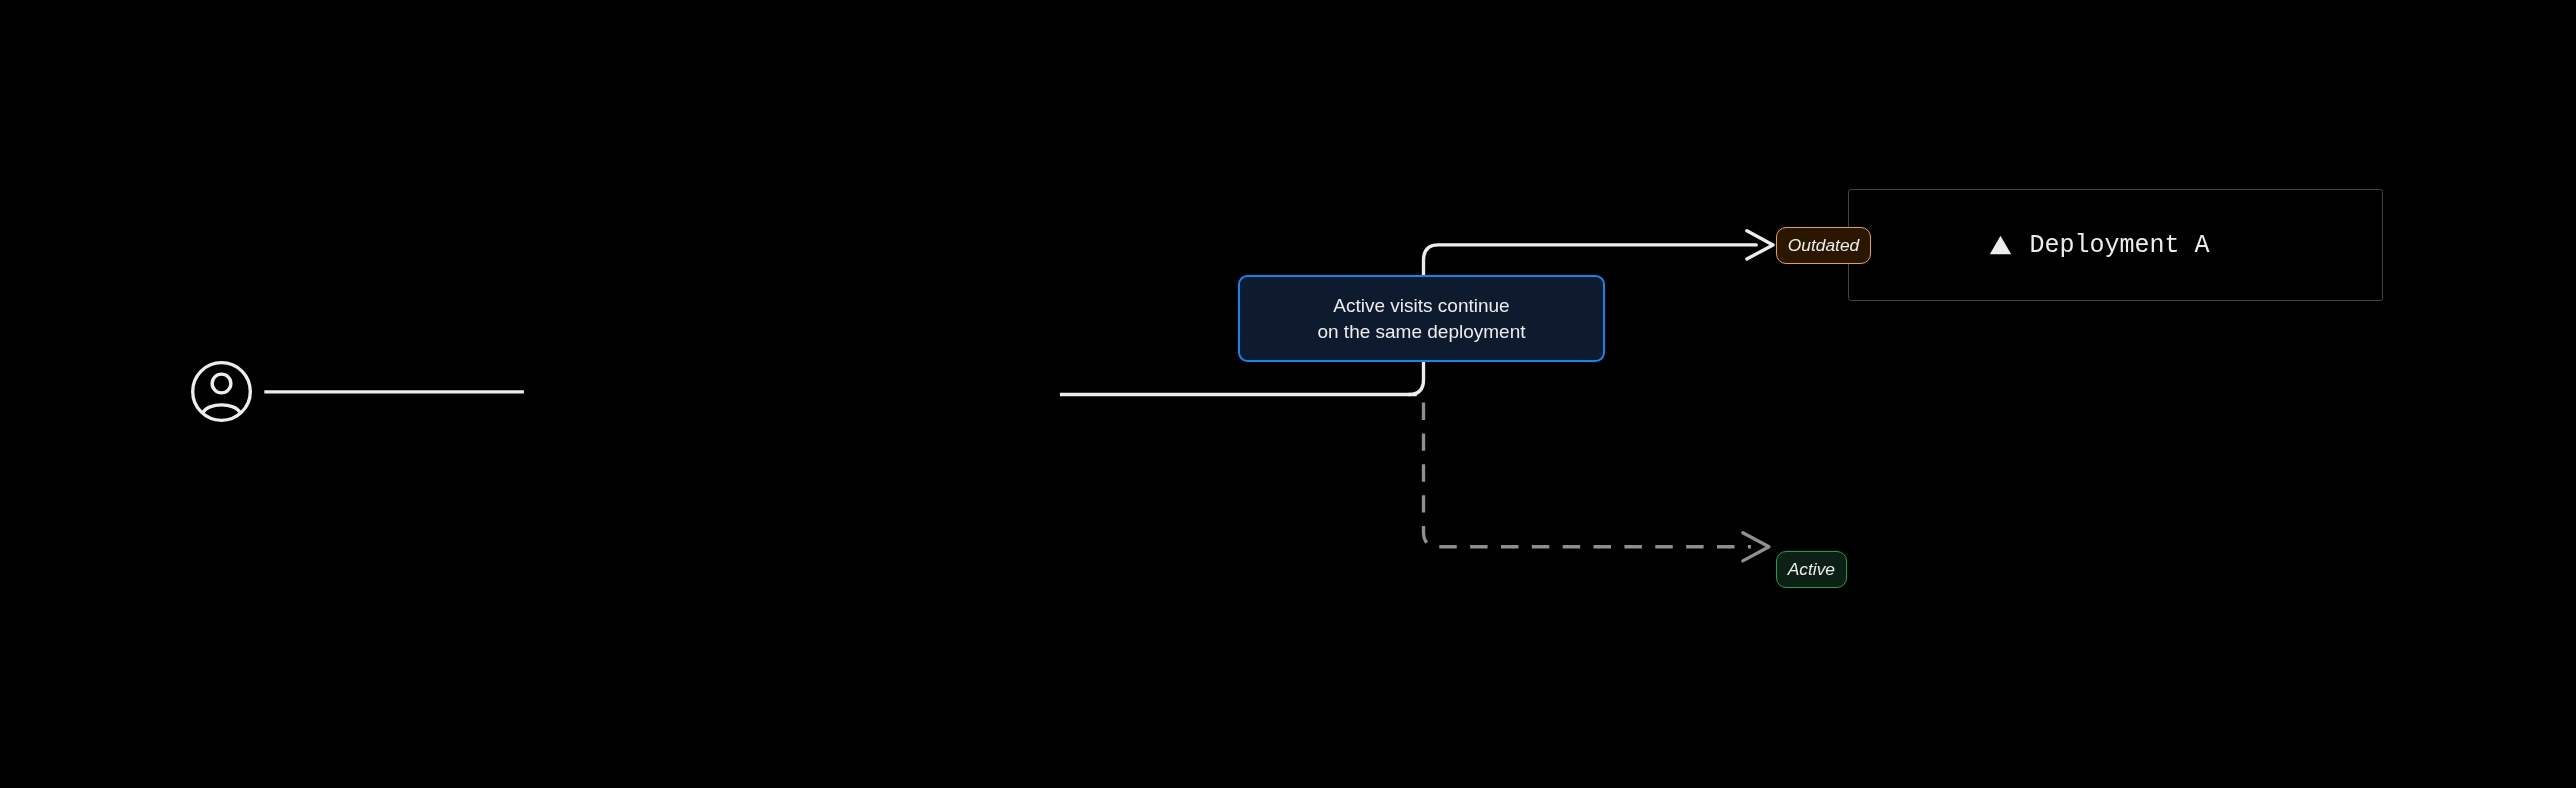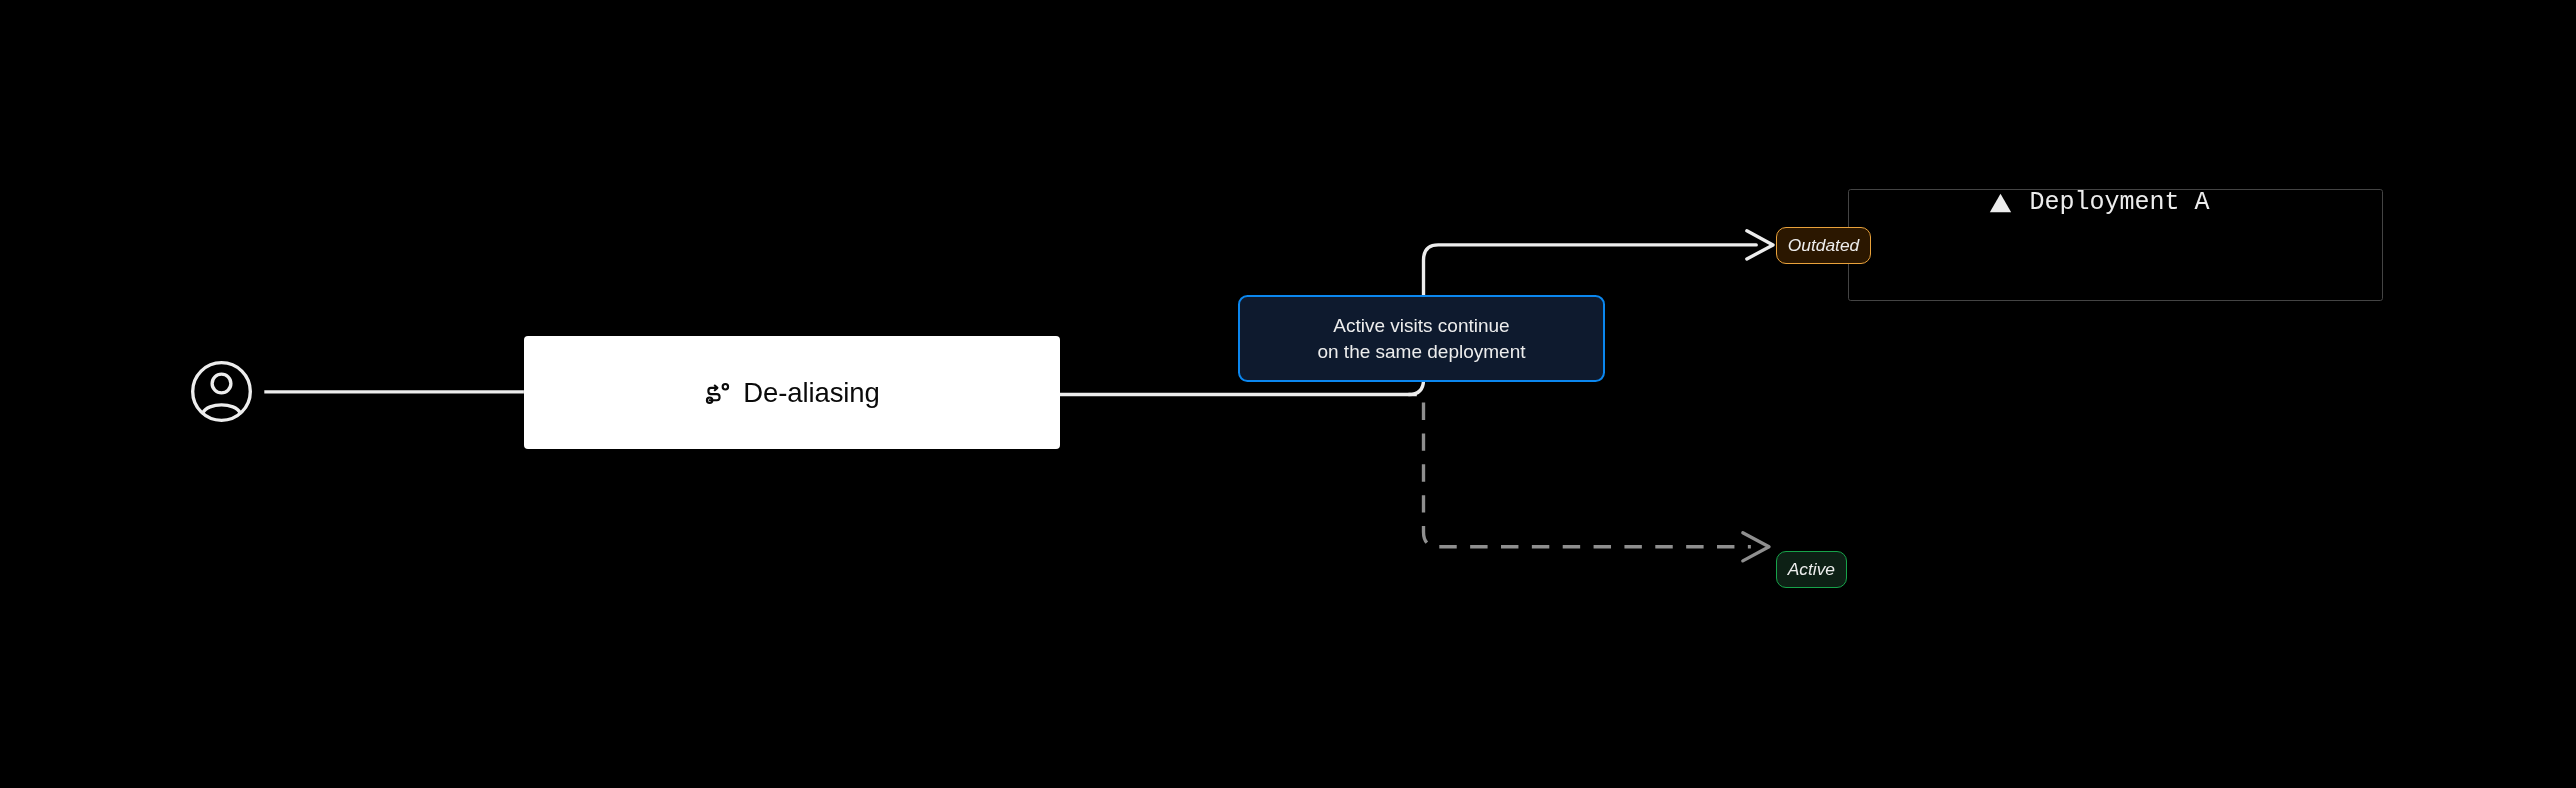--- a/index.html
+++ b/index.html
@@ -78,41 +78,40 @@
     height: 87px;
     background: #0e1a2e;
     border: 2px solid #0b87ef;
     border-radius: 9.4px;
     box-sizing: border-box;
     display: flex;
     flex-direction: column;
     align-items: center;
     justify-content: center;
     z-index: 5;
-    margin-top: 20px;
   }
   .callout .line {
     color: #ededed;
     font-size: 19px;
     line-height: 1.32;
     white-space: nowrap;
     text-align: center;
   }
 
   
   .deployment-card {
     position: absolute;
     left: 1848px;
     width: 535px;
     height: 112px;
     border: 1.3px solid #444444;
     border-radius: 2.7px;
     box-sizing: border-box;
     display: flex;
-    align-items: flex-start;
+    align-items: center;
   }
   #card-a { top: 189px; }
   #card-b { top: 513px; }
 
   .deployment-card .card-inner {
     display: flex;
     align-items: center;
     gap: 17.4px;
     margin-left: 140px;
   }
@@ -179,29 +178,20 @@
     <path d="M 2122 600 L 2122 793 Q 2122 815 2144 815 L 2610 815" fill="none" stroke="#8f8f8f" stroke-width="5" stroke-dasharray="26 20" stroke-linecap="butt" stroke-linejoin="round"></path>
     <polyline points="2598,794 2637,815 2598,836" fill="none" stroke="#8f8f8f" stroke-width="5" stroke-linecap="round" stroke-linejoin="round"></polyline>
   </svg>
 
   <svg class="avatar" viewBox="0 0 100 100" xmlns="http://www.w3.org/2000/svg">
     <circle cx="50" cy="50" r="43" fill="none" stroke="#ededed" stroke-width="5"></circle>
     <circle cx="50" cy="38" r="14" fill="none" stroke="#ededed" stroke-width="5"></circle>
     <path d="M 22 82 C 30 66, 70 66, 78 82" fill="none" stroke="#ededed" stroke-width="5" stroke-linecap="round"></path>
   </svg>
 
-  <div class="node-dealiasing">
-    <svg class="route-icon" viewBox="0 0 24 24" xmlns="http://www.w3.org/2000/svg">
-      <circle cx="5" cy="18" r="2.4" fill="none" stroke="#0a0a0a" stroke-width="1.9"></circle>
-      <circle cx="19" cy="6" r="2.4" fill="none" stroke="#0a0a0a" stroke-width="1.9"></circle>
-      <path d="M 5 18 L 11.5 18 C 14.6 18 14.6 12.6 11.5 12.6 L 6.2 12.6 C 3.1 12.6 3.1 7 6.2 7 L 11.4 7" fill="none" stroke="#0a0a0a" stroke-width="1.9" stroke-linecap="round" stroke-linejoin="round"></path>
-      <polyline points="9.6 4.9, 11.9 7, 9.6 9.1" fill="none" stroke="#0a0a0a" stroke-width="1.9" stroke-linecap="round" stroke-linejoin="round"></polyline>
-    </svg>
-    <span class="node-label">De-aliasing</span>
-  </div>
 
   <div class="callout">
     <span class="line">Active visits continue</span>
     <span class="line">on the same deployment</span>
   </div>
 
   <div class="deployment-card" id="card-a">
     <div class="card-inner">
       <svg class="vercel-triangle" viewBox="0 0 34 30" xmlns="http://www.w3.org/2000/svg">
         <polygon points="17,1 33,29 1,29" fill="#ededed"></polygon>

